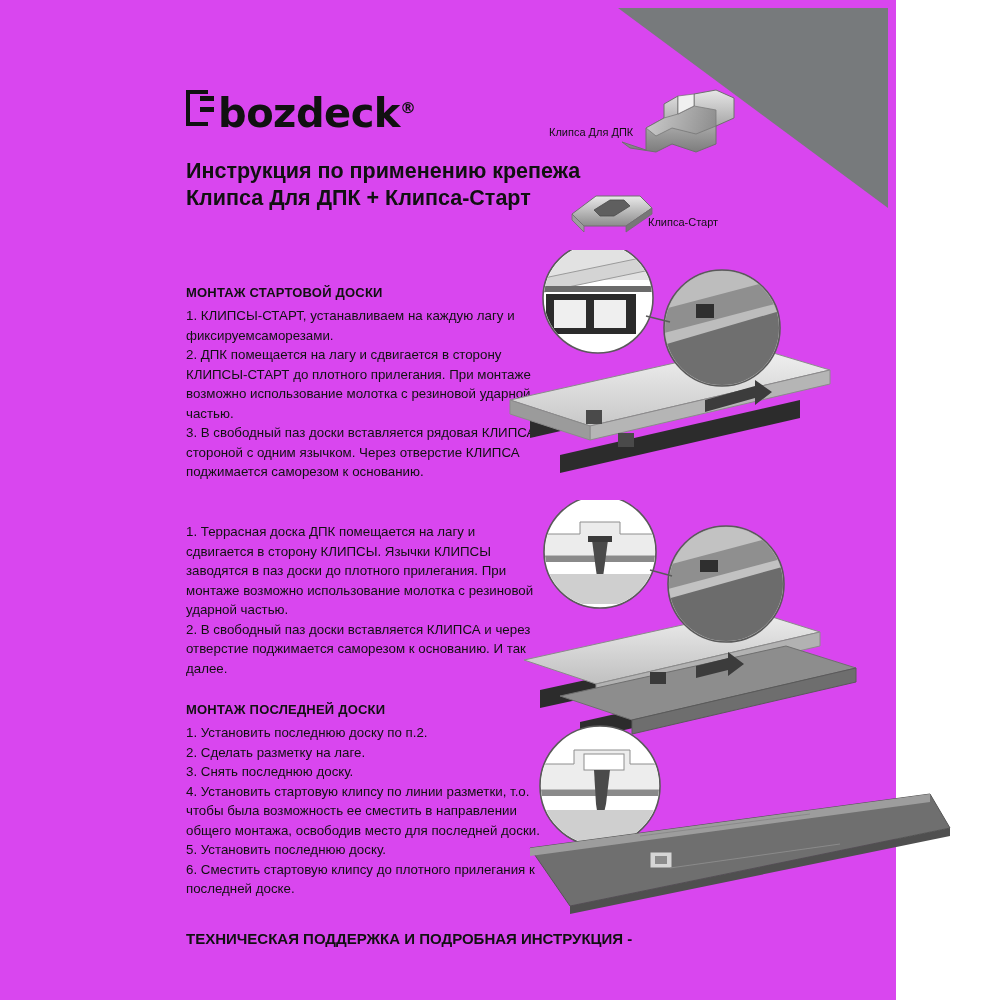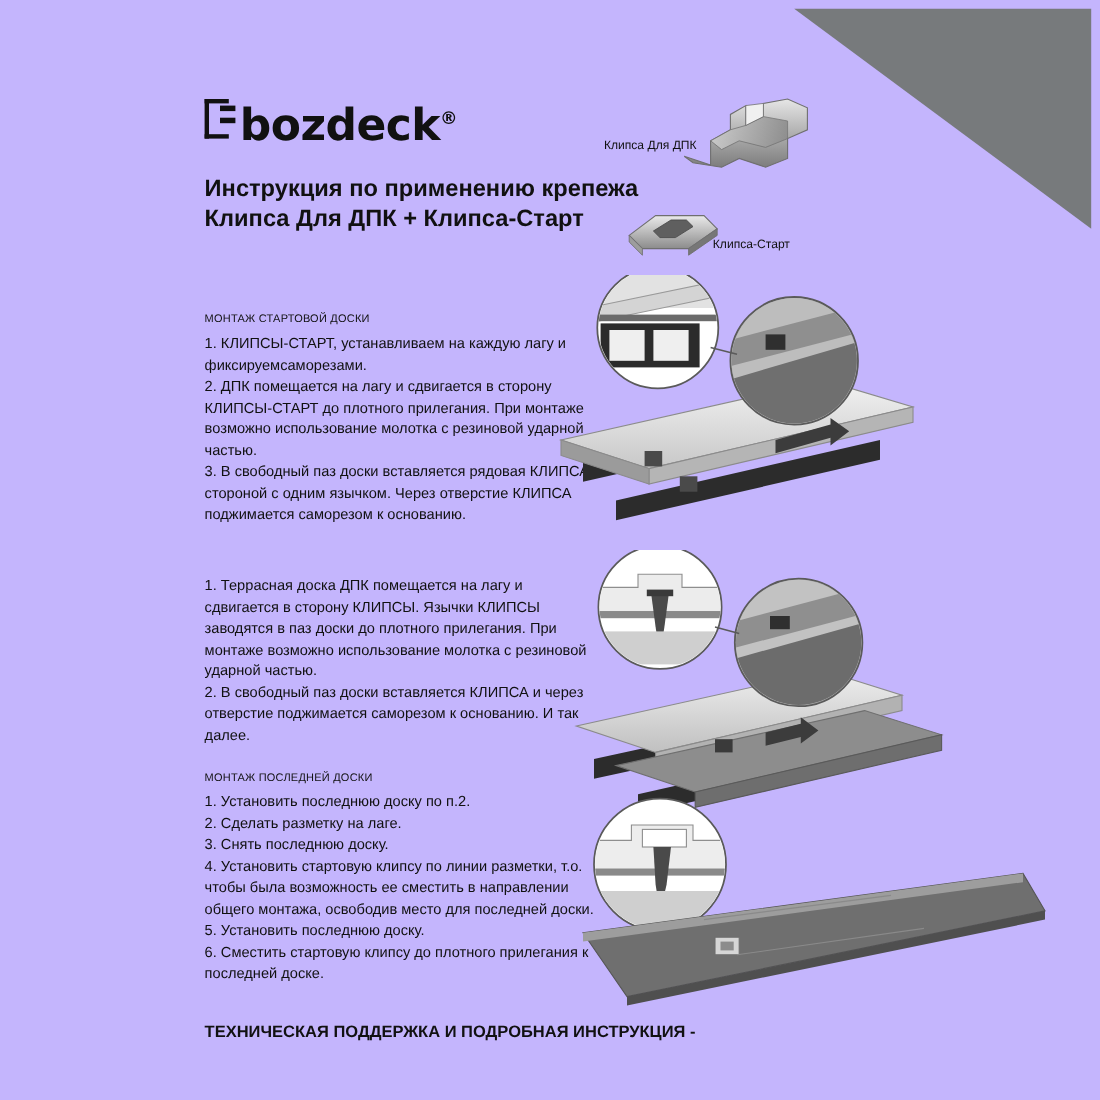--- a/index.html
+++ b/index.html
@@ -9,23 +9,23 @@
   }
   body {
     width: 1000px;
     height: 1000px;
     font-family: "Liberation Sans", sans-serif;
     color: #1a1a1a;
     overflow: hidden;
   }
   .page {
     position: relative;
-    width: 1000px;
+    width: 896px;
     height: 1000px;
-    background: #c4b5fd;
+    background: #d946ef;
   }
   
   .corner-triangle {
     position: absolute;
     top: 8px;
     right: 8px;
     width: 0;
     height: 0;
     border-top: 200px solid #777a7c;
     border-left: 270px solid transparent;
@@ -106,22 +106,22 @@
   .cap-clip { left: 549px; top: 114px; margin-top: 12px; }
   .cap-start { left: 648px; top: 216px; }
 
   
   .section {
     position: absolute;
     width: 360px;
   }
   .section h2 {
     margin: 0 0 6px 0;
-    font-size: 10px;
-    font-weight: normal;
+    font-size: 13px;
+    font-weight: bold;
     letter-spacing: 0.2px;
     color: #111;
   }
   .section p {
     margin: 0;
     font-size: 13.3px;
     line-height: 19.5px;
     color: #111;
   }
   #sec-start { left: 186px; top: 285px; }

